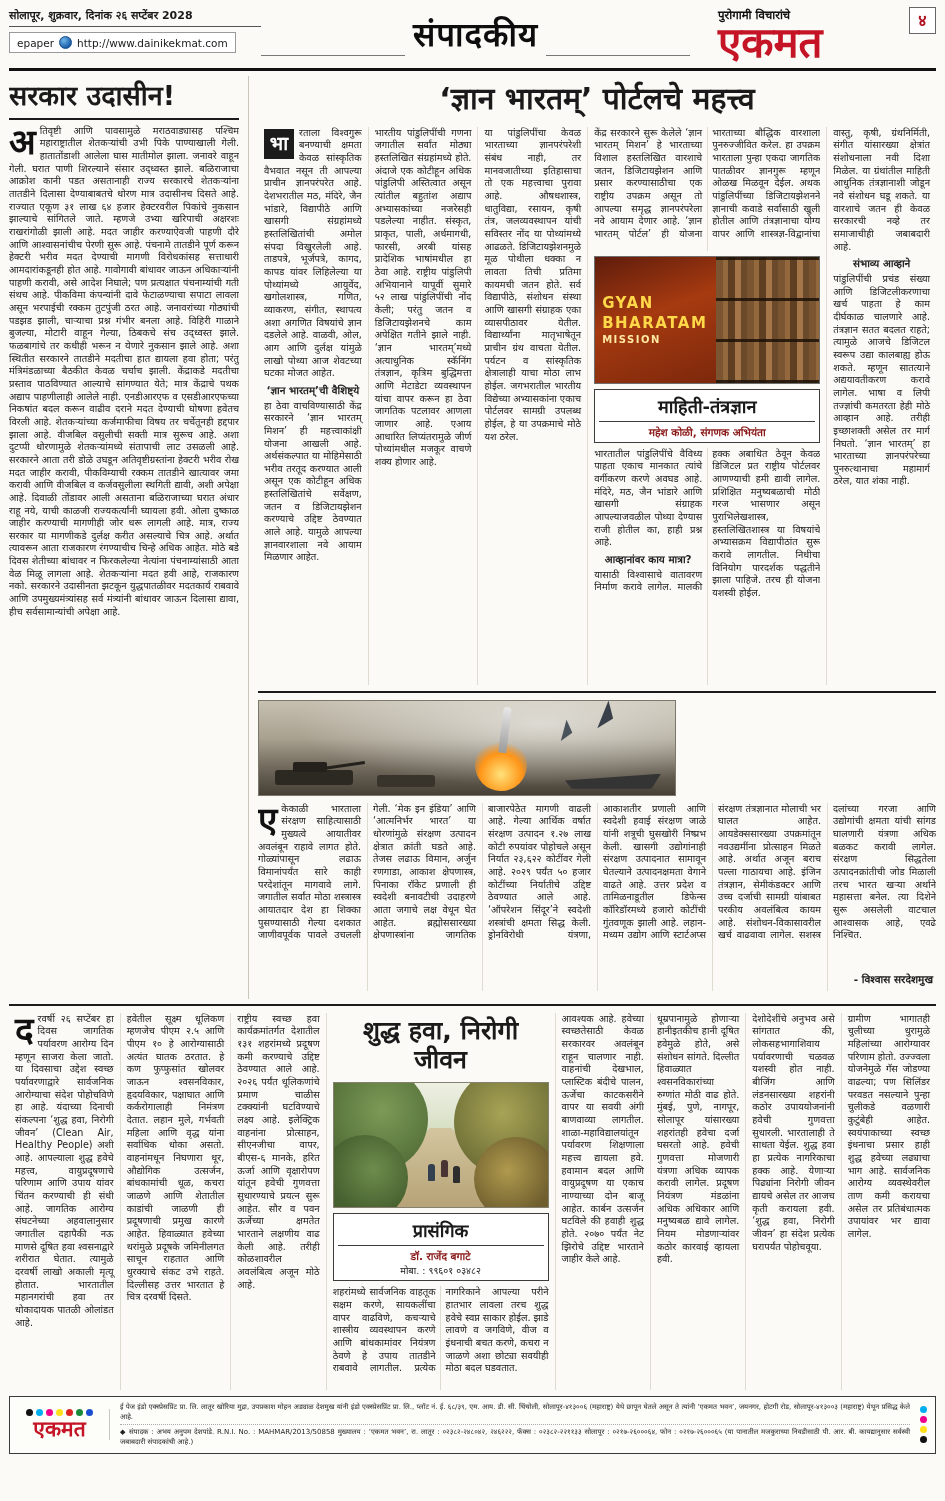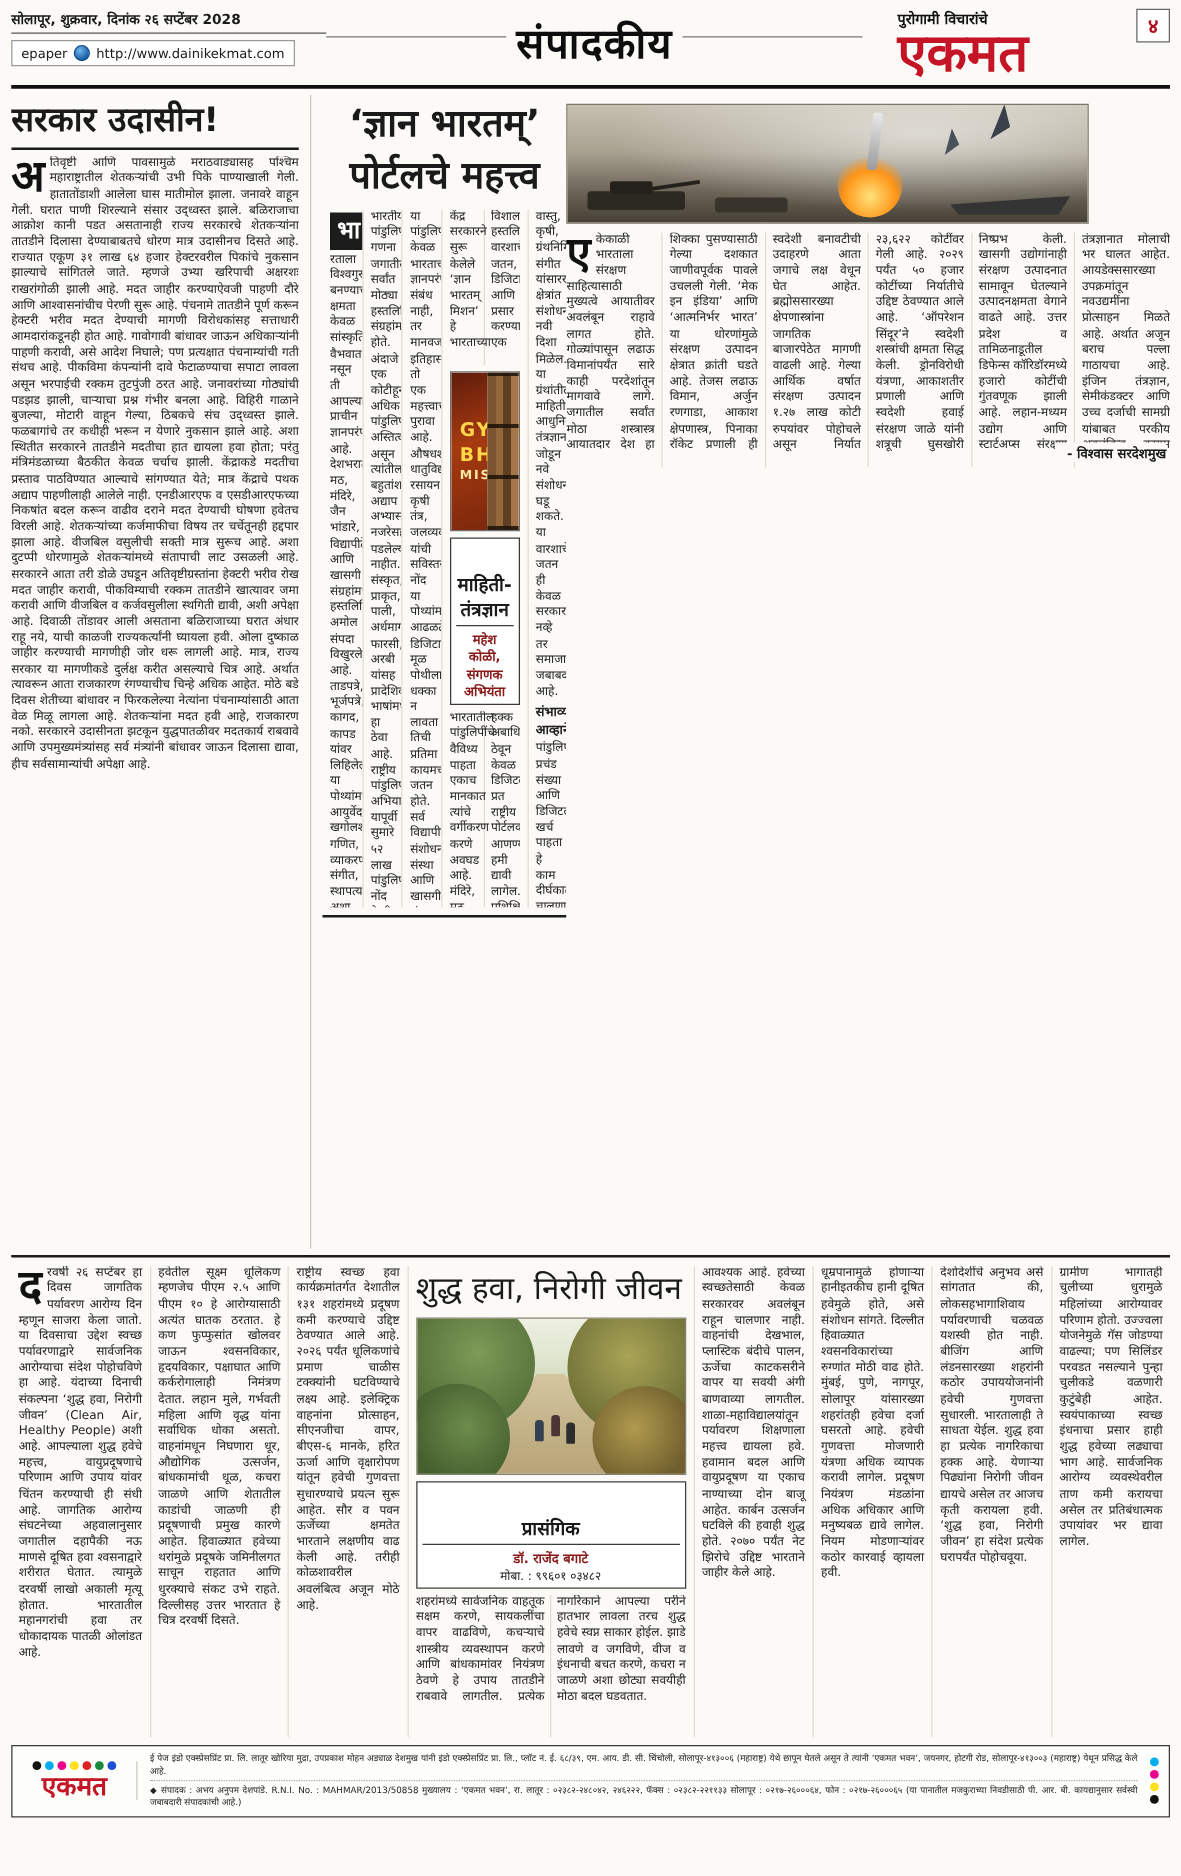--- a/index.html
+++ b/index.html
@@ -6,51 +6,51 @@
   html,body { width:945px; }
   body { background:#e9e7e0; font-family:"DejaVu Sans", sans-serif; color:#1a1a1a; }
   .page { width:945px; height:1501px; margin:0 auto; background:#fbfaf6; padding:5px 9px 4px; display:flex; flex-direction:column; overflow:hidden; }
 
   
   .header { display:flex; align-items:flex-start; border-bottom:3px solid #111; padding-bottom:3px; }
   .h-left { width:252px; }
   .dateline { font-size:11px; font-weight:bold; border-bottom:1px solid #555; padding:2px 0 4px; }
   .epaper { display:inline-flex; align-items:center; gap:5px; border:1px solid #9a9a9a; padding:3px 7px; margin-top:5px; font-size:10.5px; background:#fff; }
   .epaper-globe { width:13px; height:13px; border-radius:50%; background:radial-gradient(circle at 35% 30%, #6fb7ea, #1c5fa8 70%); border:1px solid #14498a; }
-  .h-center { flex:1; display:flex; align-items:flex-start; gap:8px; padding-top:6px; }
+  .h-center { flex:1; display:flex; align-items:flex-end; gap:8px; padding-top:6px; }
   .h-rule { flex:1; border-top:1px solid #777; margin-top:18px; }
   .section-title { font-size:33px; font-weight:bold; letter-spacing:1px; color:#0d0d0d; }
   .h-right { width:218px; display:flex; align-items:flex-start; gap:6px;margin-left:28px; }
   .brand-block { flex:1; padding-top:2px; }
   .brand-tagline { font-size:11.5px; font-weight:bold; color:#111; }
   .brand-name { font-size:42px; font-weight:bold; color:#c41425; line-height:1.02; }
   .pageno-box { width:27px; height:27px; border:1px solid #666; color:#b01020; font-weight:bold; text-align:center; font-size:16px; line-height:25px; background:#fff; margin-top:2px; }
 
   
   .body-text { font-size:9.6px; line-height:1.32; text-align:justify; color:#222; }
   .subhead { font-weight:bold; font-size:10.3px; margin:4px 0 2px; text-align:center; }
   .dropcap { float:left; font-size:35px; line-height:.85; font-weight:bold; padding:3px 4px 0 0; color:#111; }
   .dropcap-box { float:left; width:30px; height:30px; background:#1c1c1c; color:#fff; font-size:19px; font-weight:bold; display:flex; align-items:center; justify-content:center; margin:2px 5px 2px 0; }
 
   
   .main { display:flex; padding-top:5px; height:928px; overflow:hidden; }
   .art1 { width:240px; border-right:1px solid #c9c6bc; padding-right:9px; }
   .art1-head { font-size:27px; font-weight:bold; border-bottom:2px solid #1b1b1b; padding-bottom:5px; margin-bottom:5px; }
   .art1-body { height:852px; overflow:hidden; }
-  .right-col { flex:1; display:flex; flex-direction:row; padding-left:9px; }
+  .right-col { flex:1; display:flex; flex-direction:column; padding-left:9px;align-items:center; }
   .art2-head { text-align:center; font-size:30px; font-weight:bold; padding:1px 0 9px; }
   .art2-grid { display:grid; grid-template-columns:1fr 1fr 1fr 2.18fr 1fr; height:566px; overflow:hidden; border-bottom:2px solid #1b1b1b; padding-bottom:6px; }
   .art2-grid > div { padding:0 6px; overflow:hidden; }
   .art2-grid > div + div { border-left:1px solid #dedbd1; }
   .a2-mid { display:flex; flex-direction:column; gap:5px; }
   .a2-midtop { column-count:2; column-gap:10px; column-rule:1px solid #dedbd1; height:124px; overflow:hidden; }
   .a2-midbot { column-count:2; column-gap:10px; column-rule:1px solid #dedbd1; flex:1; overflow:hidden; }
 
   .infobox { border:1px solid #3c3c3c; text-align:center; padding:4px 4px 3px; background:#fff; }
-  .infobox-title { font-weight:bold; font-size:15px; border-bottom:1px solid #3c3c3c; padding-bottom:3px; margin-bottom:3px;margin-top:22px; }
+  .infobox-title { font-weight:bold; font-size:18px; border-bottom:1px solid #3c3c3c; padding-bottom:3px; margin-bottom:3px; }
   .infobox-author { font-size:10.5px; color:#8a1a1a; font-weight:bold; }
   .infobox-mobile { font-size:9.5px; color:#222; margin-top:1px; }
 
   
   .gyan-img { height:128px; display:flex; border:1px solid #6f6f6f; overflow:hidden; }
   .gyan-cover { width:54%; background:linear-gradient(160deg,#5f1c0c,#a63a10 45%,#7c280c); display:flex; flex-direction:column; justify-content:center; gap:2px; padding:8px 7px; }
   .gyan-t { color:#ffd84a; font-weight:bold; letter-spacing:1.5px; }
   .gyan-t.l1 { font-size:15px; }
   .gyan-t.l2 { font-size:15px; }
   .gyan-t.l3 { font-size:10px; color:#ffe9a0; }
@@ -78,21 +78,21 @@
   .art3-wrap { position:relative; margin-top:7px; }
   .art3-body { column-count:6; column-gap:12px; column-rule:1px solid #dedbd1; height:188px; overflow:hidden; }
   .byline { position:absolute; right:3px; bottom:4px; background:#fbfaf6; font-weight:bold; font-size:10.5px; padding:1px 0 1px 10px; }
 
   
   .art4 { border-top:2px solid #1b1b1b; margin-top:5px; display:grid;
      grid-template-columns:1.16fr 1.16fr 1fr 2.4fr 1fr 1fr 1fr 1fr; height:386px; overflow:hidden; padding-top:7px; }
   .art4 > div { padding:0 6px; overflow:hidden; }
   .art4 > div + div { border-left:1px solid #dedbd1; }
   .a4-mid { display:flex; flex-direction:column; }
-  .art4-head { font-size:25px; font-weight:normal; text-align:left; padding:4px 0 8px; line-height:1.15; }
+  .art4-head { font-size:25px; font-weight:bold; text-align:center; padding:4px 0 8px; line-height:1.15; }
   .walk-img { height:126px; position:relative; overflow:hidden; border:1px solid #85806f;
      background:linear-gradient(180deg,#eef0e2 0%,#dde4cd 28%,#c6d2ab 55%,#b1bf94 100%); }
   .path { position:absolute; bottom:0; left:0; width:100%; height:64%; clip-path:polygon(45% 0,55% 0,90% 100%,10% 100%); background:linear-gradient(#d3c59e,#b7a377); }
   .tree { position:absolute; border-radius:50%; }
   .tree.tl1 { left:-26px; top:-20px; width:120px; height:112px; background:radial-gradient(circle at 62% 42%, #7d9a57, #55713a 58%, #3e592b); }
   .tree.tl2 { left:-12px; top:52px; width:86px; height:86px; background:radial-gradient(circle at 60% 40%, #6e8c4c, #46602f 62%); }
   .tree.tr1 { right:-28px; top:-18px; width:122px; height:114px; background:radial-gradient(circle at 40% 42%, #a8a355, #6f7038 60%, #4d5226); }
   .tree.tr2 { right:-10px; top:54px; width:84px; height:84px; background:radial-gradient(circle at 40% 40%, #b09a4e, #6f5f2e 64%); }
   .person { position:absolute; width:7px; height:17px; border-radius:3px 3px 1px 1px; }
   .p1 { background:#33404f; left:44%; bottom:26px; }

